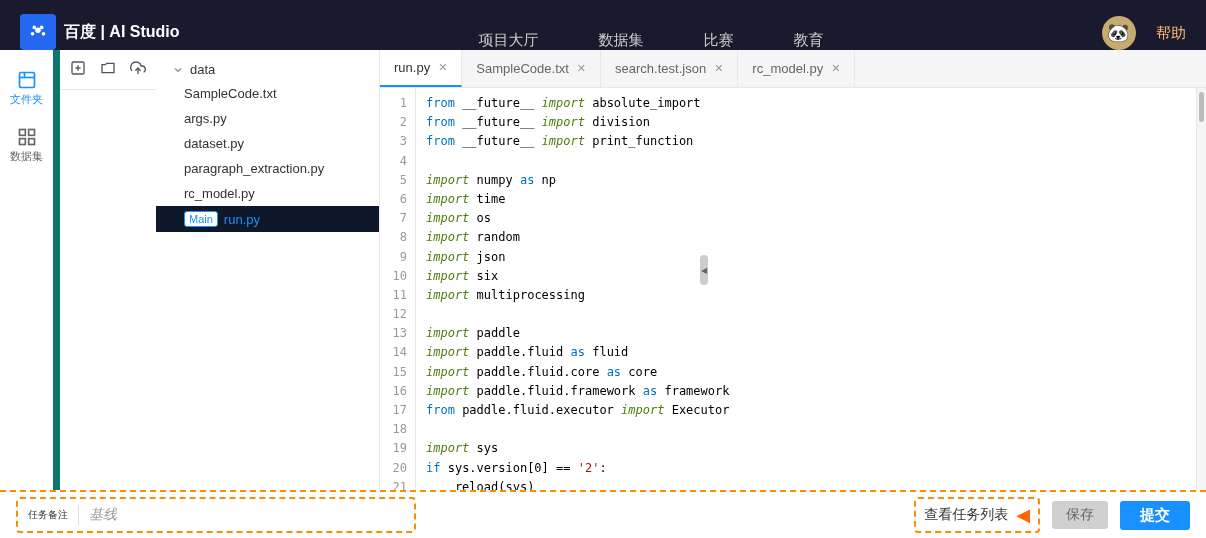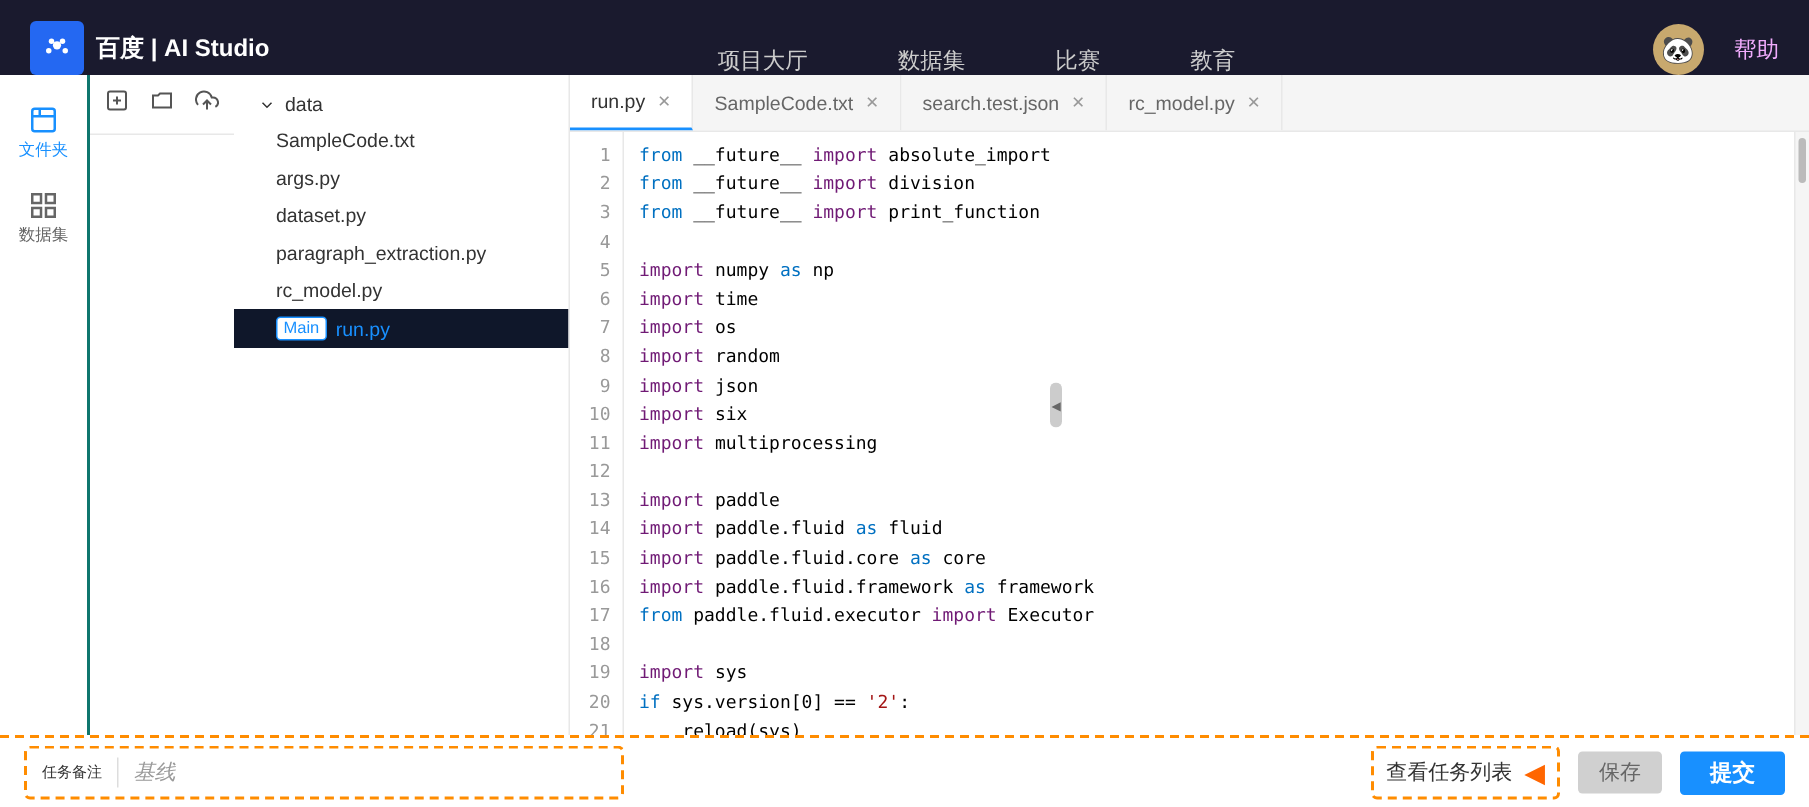--- a/index.html
+++ b/index.html
@@ -55,35 +55,35 @@
       width: 34px;
       height: 34px;
       border-radius: 50%;
       background: #c8a96e;
       display: flex;
       align-items: center;
       justify-content: center;
       font-size: 18px;
     }
     .help-text {
-      color: #f0abfc;
+      color: #fdba74;
       font-size: 15px;
     }
 
     
     .main-layout {
       display: flex;
       height: 440px;
     }
 
     
     .sidebar {
       width: 60px;
       background: #fff;
-      border-right: 2px solid #0f766e;
+      border-right: 7px solid #0f766e;
       display: flex;
       flex-direction: column;
       align-items: center;
       padding-top: 10px;
       gap: 0;
     }
     .sidebar-icon-item {
       width: 100%;
       display: flex;
       flex-direction: column;
@@ -225,21 +225,21 @@
       overflow-y: auto;
       overflow-x: auto;
       white-space: pre;
     }
     .scrollbar-right {
       width: 10px;
       background: #f5f5f5;
       border-left: 1px solid #e8e8e8;
     }
     .kw-from { color: #0070c1; font-weight: normal; }
-    .kw-import { color: #701a75; }
+    .kw-import { color: #4d7c0f; font-style: italic; }
     .kw-as { color: #0070c1; }
     .kw-if { color: #0070c1; }
     .str-val { color: #a31515; }
 
     
     .bottom-bar {
       height: 48px;
       background: #fff;
       border-top: 2px dashed #ff8c00;
       display: flex;

